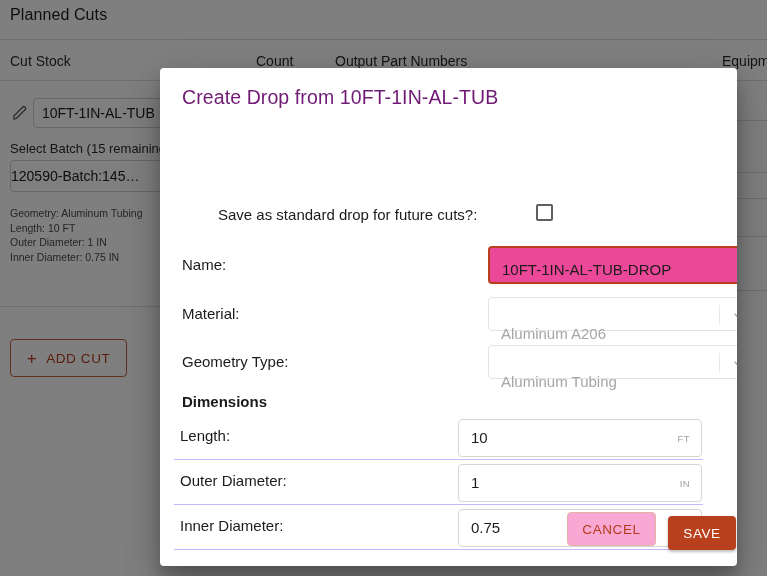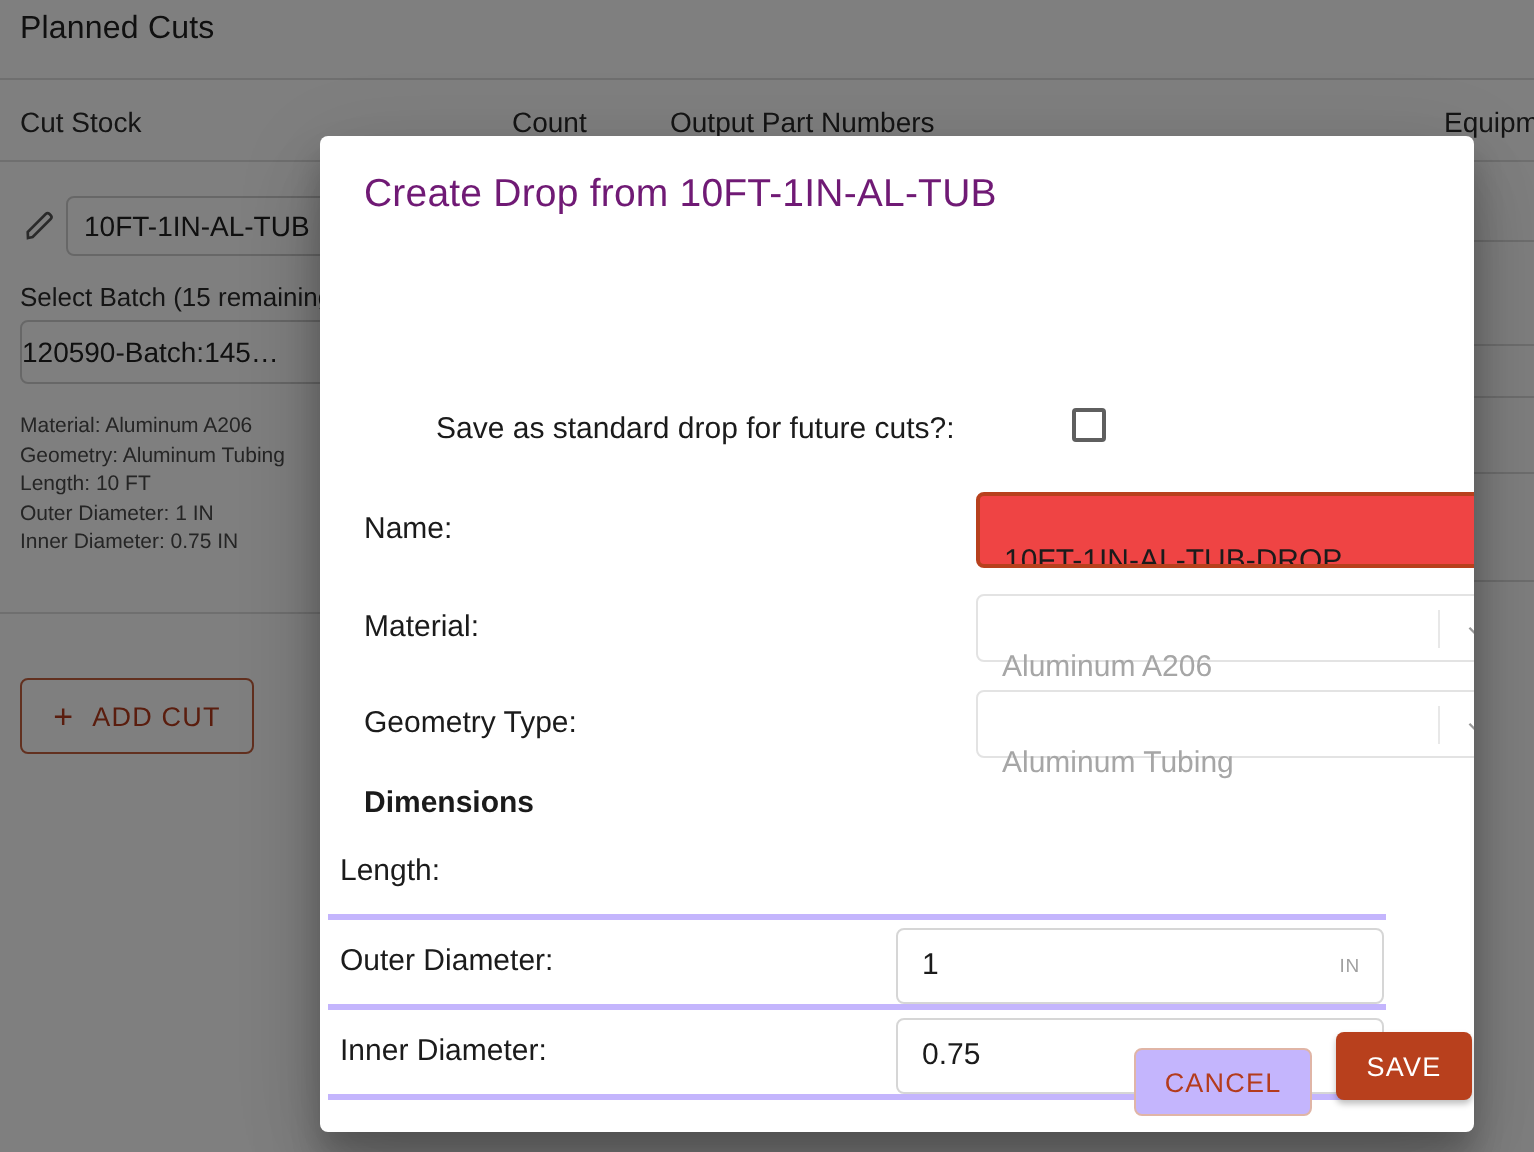--- a/index.html
+++ b/index.html
@@ -124,23 +124,23 @@
     border: 2px solid #5f5f5f; border-radius: 2px;
     background: #fff;
   }
 
   
   .row-name { top: 178px; height: 38px; }
   .text-input {
     position: absolute; left: 306px; top: 0;
     width: 269px; height: 38px;
     border: 2px solid #b8401d; border-radius: 4px;
-    background: #ef4444;
+    background: #ec4899;
     font-size: 15px; color: #1b1b1b;
-    padding: 16px 12px; line-height: 34px;
+    padding: 5px 12px; line-height: 34px;
     white-space: nowrap; overflow: hidden;
   }
 
   
   .row-material { top: 229px; height: 34px; }
   .row-geometry { top: 277px; height: 34px; }
   .select-box {
     position: absolute; left: 306px; top: 0;
     width: 269px; height: 34px;
     border: 1px solid #e3e3e3; border-radius: 4px;
@@ -160,22 +160,22 @@
     width: 13px; height: 13px; color: #9a9a9a;
   }
   .chev svg { width: 13px; height: 13px; display: block; }
 
   
   .dim-heading {
     position: absolute; left: 22px; top: 325px;
     font-size: 15px; font-weight: bold; color: #1b1b1b;
   }
   .dim-row {
-    position: absolute; left: 4px; width: 529px; height: 45px;
-    border-bottom: 3px solid #c4b5fd;
+    position: absolute; left: 14px; width: 529px; height: 45px;
+    border-bottom: 1px solid #c4b5fd;
   }
   .dim-row.d0 { top: 347px; }
   .dim-row.d1 { top: 392px; }
   .dim-row.d2 { top: 437px; }
   .dim-label {
     position: absolute; left: 6px; top: 12px;
     font-size: 15px; color: #1b1b1b; white-space: nowrap;
   }
   .dim-input {
     position: absolute; left: 284px; top: 4px;
@@ -188,24 +188,24 @@
     font-size: 15px; color: #1b1b1b; line-height: 36px;
   }
   .dim-unit {
     position: absolute; right: 11px; top: 0;
     font-size: 9.5px; color: #a0a0a0; line-height: 38px;
     letter-spacing: .4px;
   }
 
   
   .btn-cancel {
-    position: absolute; left: 407px; top: 456px;
+    position: absolute; left: 407px; top: 444px;
     width: 89px; height: 34px;
     border: 1px solid #e0b5a6; border-radius: 4px;
-    background: #c4b5fd; color: #b43b1c;
+    background: #f9a8d4; color: #b43b1c;
     font-size: 13.5px; letter-spacing: .6px;
     display: flex; align-items: center; justify-content: center;
   }
   .btn-save {
     position: absolute; left: 508px; top: 448px;
     width: 68px; height: 34px;
     border: none; border-radius: 4px;
     background: #b8401d; color: #ffffff;
     font-size: 13.5px; letter-spacing: .6px;
     display: flex; align-items: center; justify-content: center;
@@ -233,21 +233,20 @@
       <svg viewBox="0 0 24 24" fill="none" stroke="currentColor" stroke-width="2">
         <path d="M3 21l3.5-.8L20 6.7a2 2 0 0 0 0-2.8l-.9-.9a2 2 0 0 0-2.8 0L2.8 16.5 3 21z"></path>
       </svg>
     </span>
     <div class="bg-input">10FT-1IN-AL-TUB</div>
 
     <div class="bg-batch-label">Select Batch (15 remaining)</div>
     <div class="bg-batch-select">120590-Batch:145…</div>
 
     <div class="bg-specs">
-      <div>Material: Aluminum A206</div>
       <div>Geometry: Aluminum Tubing</div>
       <div>Length:  10 FT</div>
       <div>Outer Diameter:  1 IN</div>
       <div>Inner Diameter:  0.75 IN</div>
     </div>
 
     <div class="bg-rule r3"></div>
 
     <div class="add-cut-btn">
       <span class="plus">+</span>
@@ -300,20 +299,24 @@
             <polyline points="5,9 12,16 19,9"></polyline>
           </svg>
         </span>
       </div>
     </div>
 
     <div class="dim-heading">Dimensions</div>
 
     <div class="dim-row d0">
       <div class="dim-label">Length:</div>
+      <div class="dim-input">
+        <div class="dim-value">10</div>
+        <div class="dim-unit">FT</div>
+      </div>
     </div>
 
     <div class="dim-row d1">
       <div class="dim-label">Outer Diameter:</div>
       <div class="dim-input">
         <div class="dim-value">1</div>
         <div class="dim-unit">IN</div>
       </div>
     </div>
 

